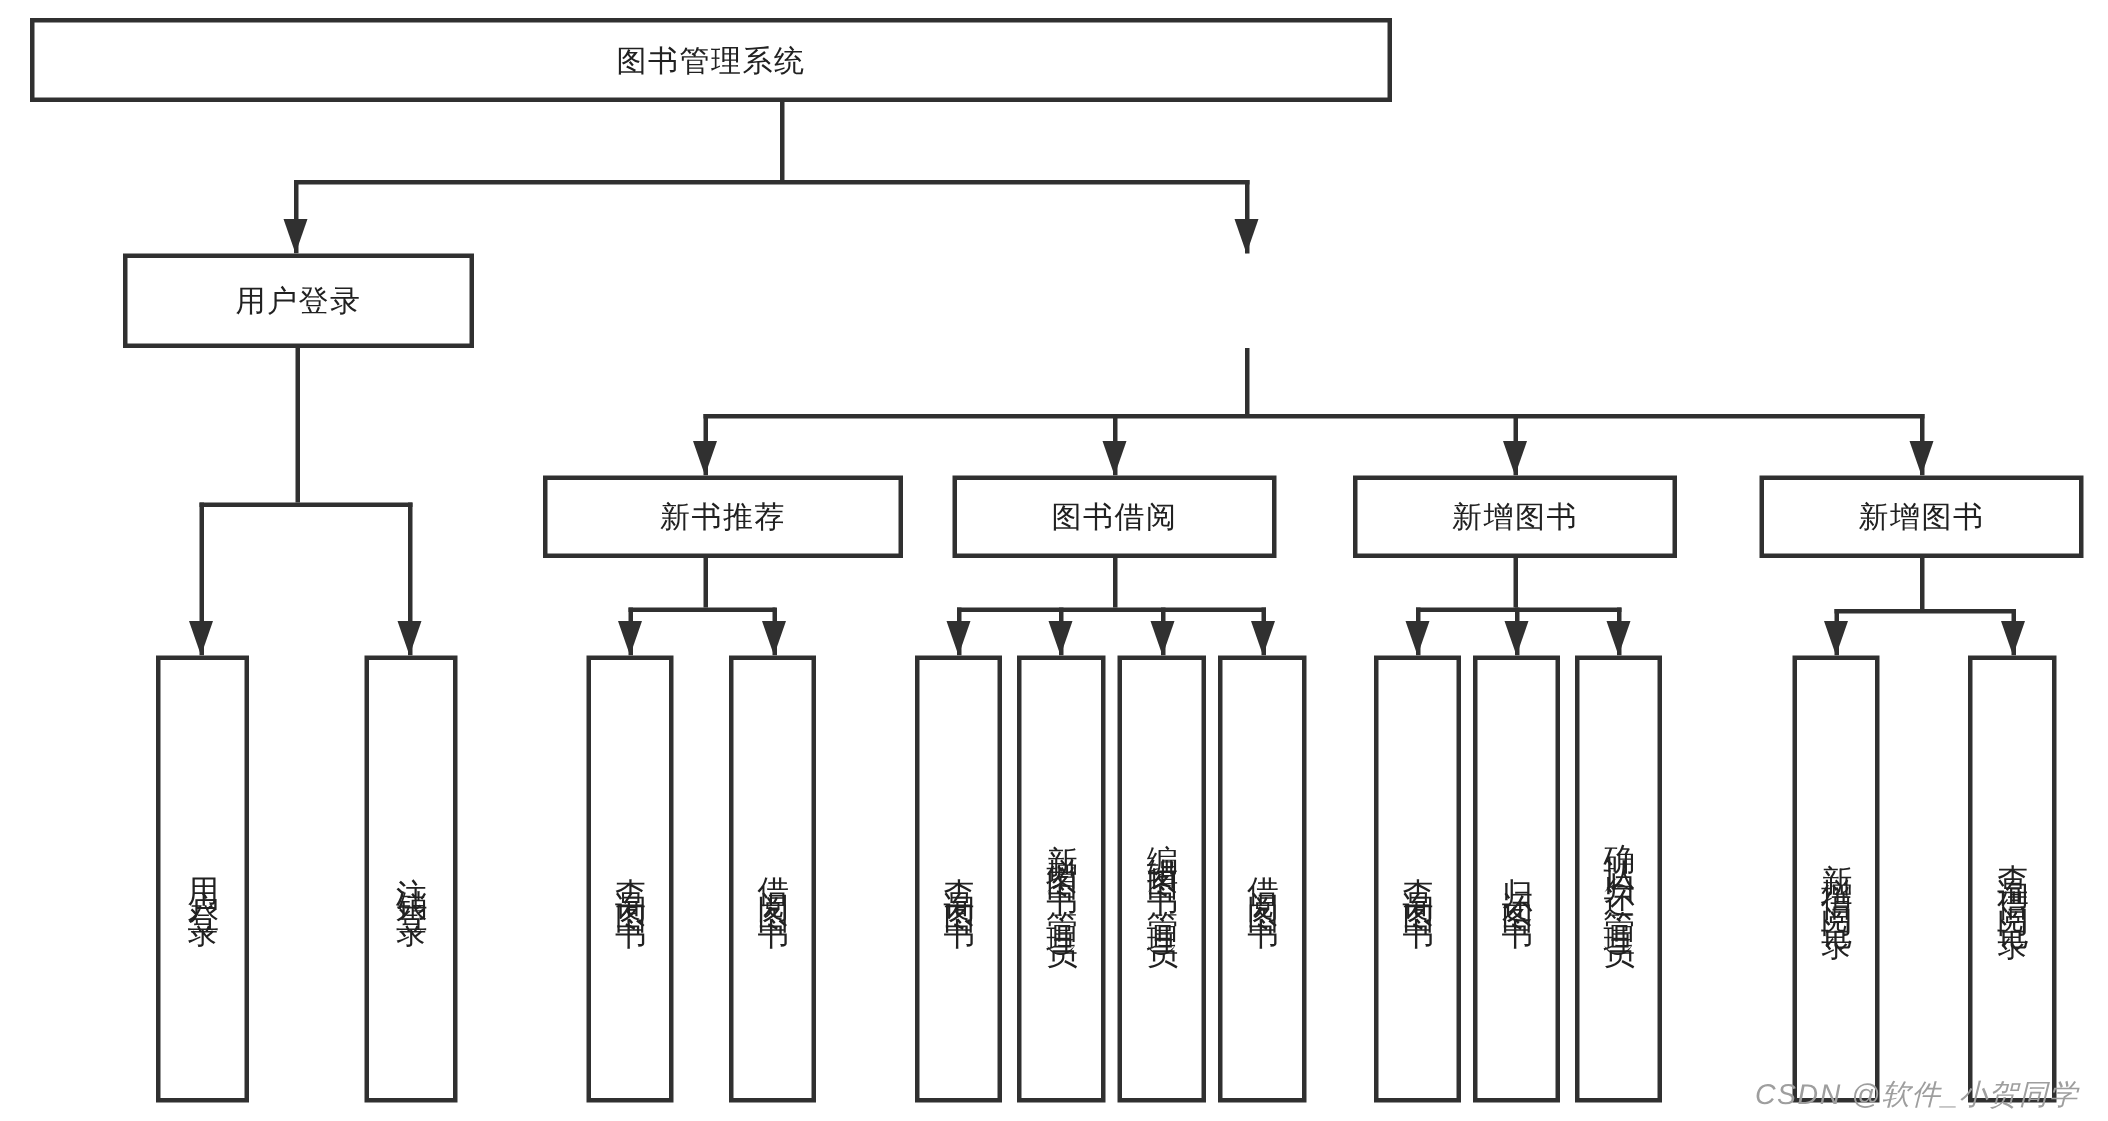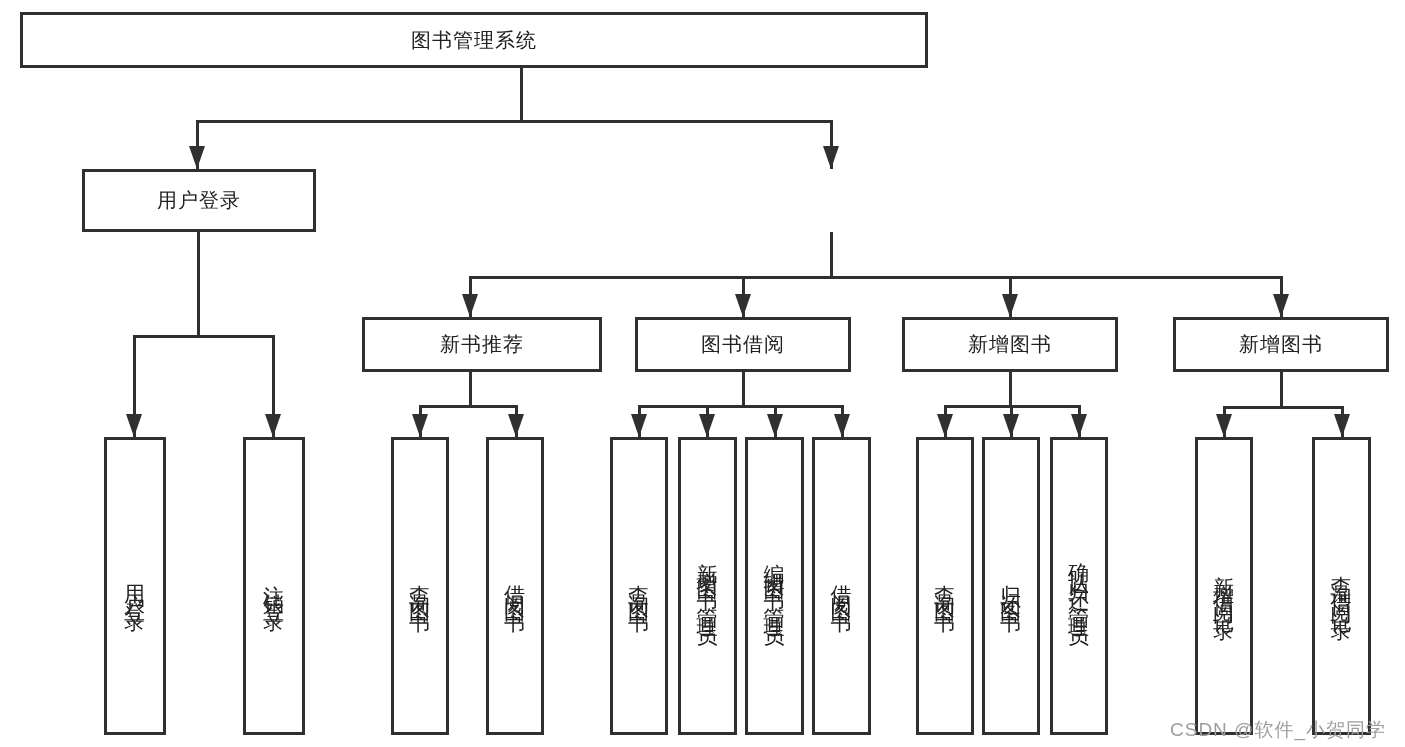--- a/index.html
+++ b/index.html
@@ -19,21 +19,21 @@
   }
   .hline{position:absolute;height:3px;background:#303030;}
   .vline{position:absolute;width:3px;background:#303030;}
   .arrow{
     position:absolute;width:0;height:0;
     border-left:8px solid transparent;border-right:8px solid transparent;
     border-top:23px solid #303030;
   }
   .watermark{
     position:absolute;left:1170px;top:717px;font-size:19px;color:#9e9e9e;
-    letter-spacing:1px;white-space:nowrap;
+    letter-spacing:1px;white-space:nowrap;font-style:italic;
   }
 </style>
 </head>
 <body>
 
 <div id="stage">
 
   <div class="box" style="left:20px;top:12px;width:908px;height:56px">
     <span class="htext">图书管理系统</span>
   </div>

